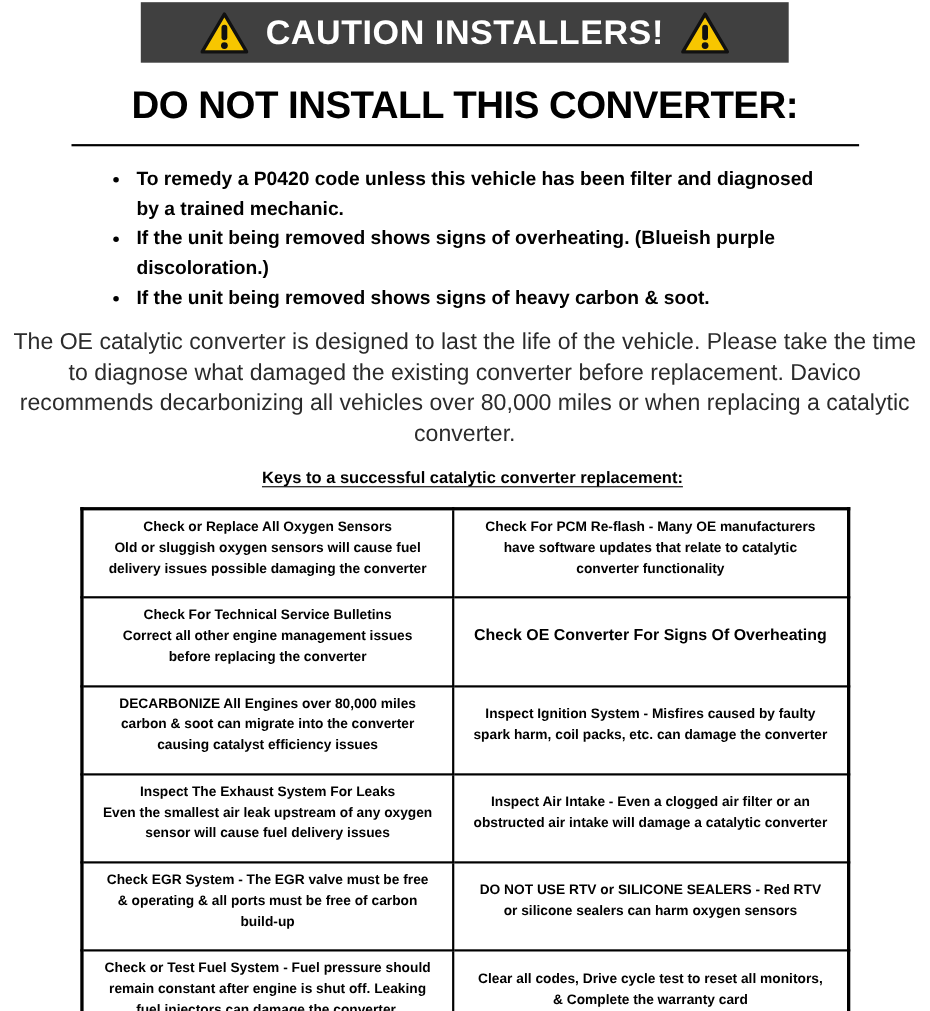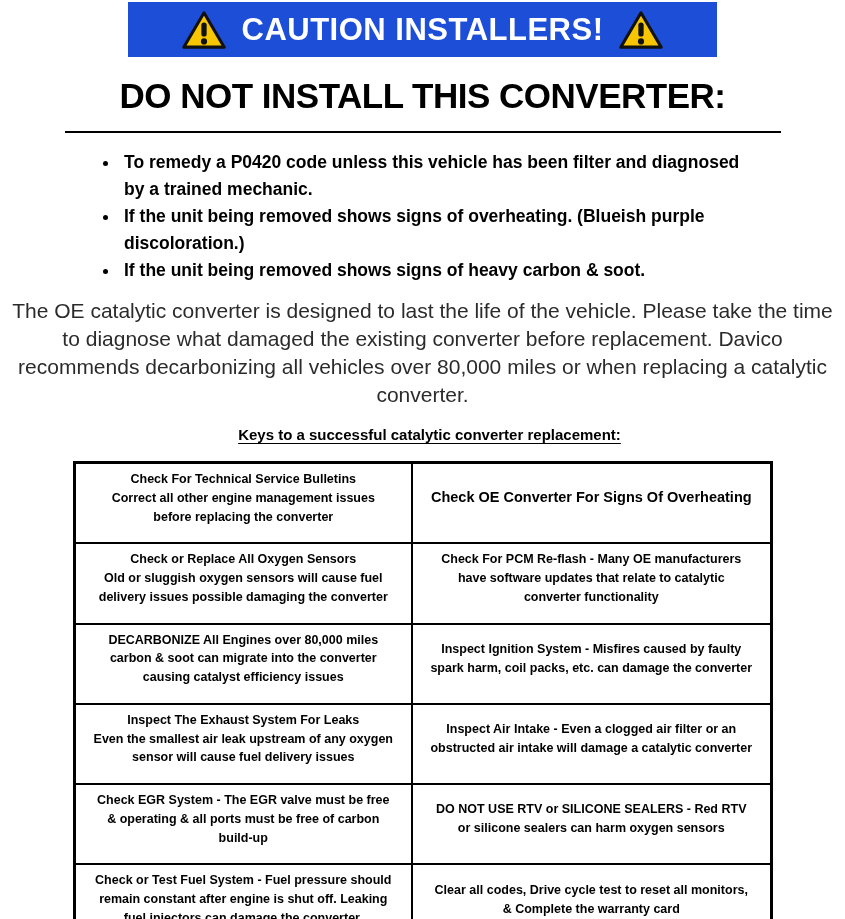--- a/index.html
+++ b/index.html
@@ -8,21 +8,21 @@
     background:#ffffff;
     font-family:"Liberation Sans", sans-serif;
     color:#000;
     overflow:hidden;
   }
 
   
   .banner {
     width:589px; height:55px;
     margin:2px auto 0 auto;
-    background:#1d4ed8;
+    background:#404040;
     display:flex; align-items:center; justify-content:center;
     gap:16px;
   }
   .banner-text {
     color:#ffffff;
     font-weight:bold;
     font-size:31px;
     letter-spacing:0.5px;
   }
   .tri { width:44px; height:40px; display:block; }
@@ -137,28 +137,28 @@
 
   <div class="keys-heading">Keys to a successful catalytic converter replacement:</div>
 
   <table class="tips">
     <colgroup>
         <col style="width:48.5%">
         <col style="width:51.5%">
       </colgroup>
     <tbody>
       <tr>
+        <td>Check or Replace All Oxygen Sensors
+Old or sluggish oxygen sensors will cause fuel delivery issues possible damaging the converter</td>
+        <td>Check For PCM Re-flash - Many OE manufacturers have software updates that relate to catalytic converter functionality</td>
+      </tr>
+      <tr>
         <td>Check For Technical Service Bulletins
 Correct all other engine management issues before replacing the converter</td>
         <td class="cell-large">Check OE Converter For Signs Of Overheating</td>
-      </tr>
-      <tr>
-        <td>Check or Replace All Oxygen Sensors
-Old or sluggish oxygen sensors will cause fuel delivery issues possible damaging the converter</td>
-        <td>Check For PCM Re-flash - Many OE manufacturers have software updates that relate to catalytic converter functionality</td>
       </tr>
       <tr>
         <td>DECARBONIZE All Engines over 80,000 miles carbon &amp; soot can migrate into the converter causing catalyst efficiency issues</td>
         <td>Inspect Ignition System - Misfires caused by faulty spark harm, coil packs, etc. can damage the converter</td>
       </tr>
       <tr>
         <td>Inspect The Exhaust System For Leaks
 Even the smallest air leak upstream of any oxygen sensor will cause fuel delivery issues</td>
         <td>Inspect Air Intake - Even a clogged air filter or an obstructed air intake will damage a catalytic converter</td>
       </tr>

